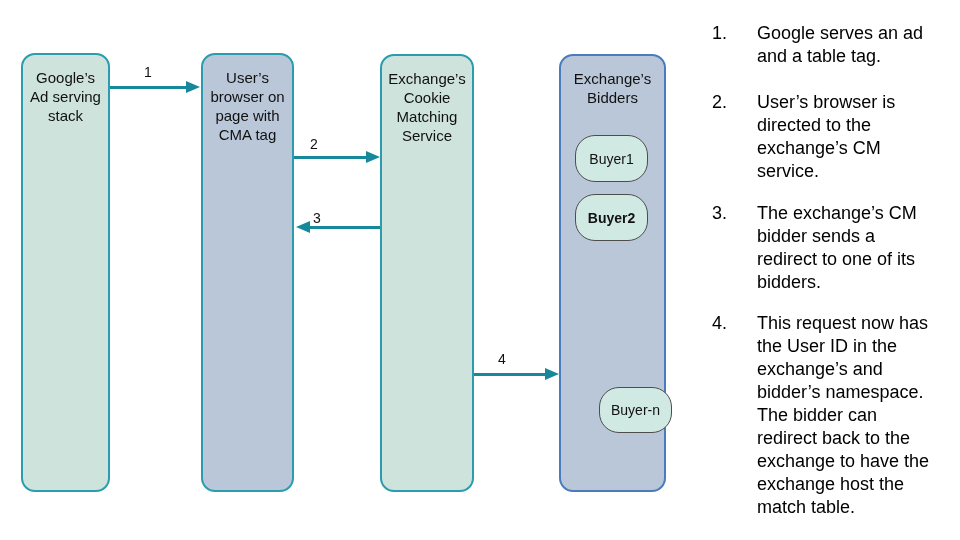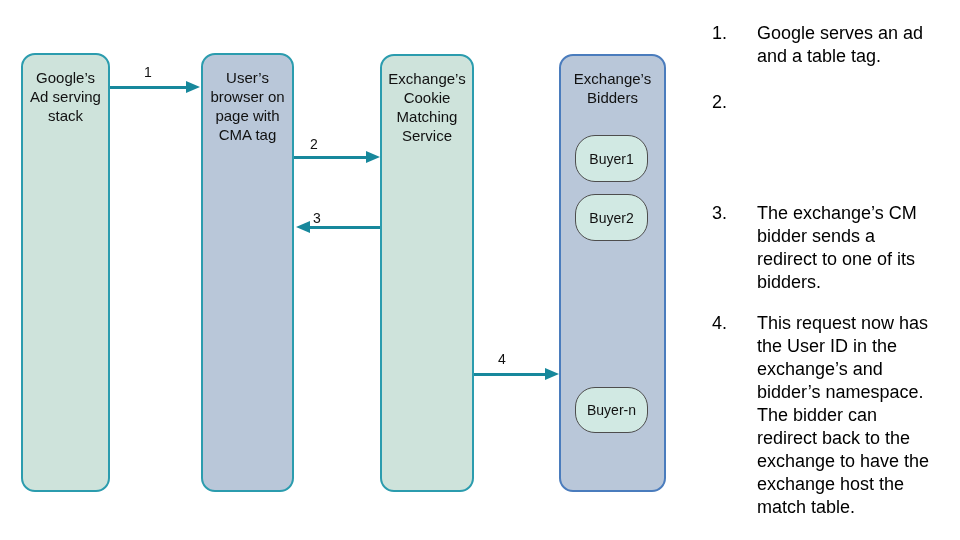--- a/index.html
+++ b/index.html
@@ -23,23 +23,23 @@
   #node-google  { left:21px;  top:53px; width:89px;  height:439px; }
   #node-browser { left:201px; top:53px; width:93px;  height:439px; }
   #node-cm      { left:380px; top:54px; width:94px;  height:438px; }
   #node-bidders { left:559px; top:54px; width:107px; height:438px; }
 
   .buyer { position:absolute; left:14px; width:73px; height:47px;
            background:var(--buyer-fill); border:1px solid var(--buyer-border);
            border-radius:20px; display:flex; align-items:center; justify-content:center;
            font-size:14px; color:var(--text); }
   #buyer-1 { top:79px; }
-  #buyer-2 { top:138px; }
+  #buyer-2 { top:138px;font-weight:bold; }
   #buyer-3 { top:194px; }
-  #buyer-n { top:331px; height:46px; }
+  #buyer-n { top:331px; height:46px;margin-left:24px; }
 
   .arrow-line { position:absolute; height:3px; background:var(--arrow); }
   .arrow-head { position:absolute; width:0; height:0;
                 border-top:6px solid transparent; border-bottom:6px solid transparent; }
   .arrow-head.right { border-left:14px solid var(--arrow); }
   .arrow-head.left  { border-right:14px solid var(--arrow); }
   .arrow-label { position:absolute; width:18px; text-align:center;
                  font-size:14px; color:var(--text); }
 
   #a1-line { left:110px; top:86px;  width:77px; }
@@ -124,20 +124,24 @@
   <div class="arrow-label" id="a4-label">4</div>
 
   <div class="steps">
     <div class="step" id="step-1">
       <div class="step-num">1.</div>
       <div class="step-text">Google serves an ad
 and a table tag.</div>
     </div>
     <div class="step" id="step-2">
       <div class="step-num">2.</div>
+      <div class="step-text">User’s browser is
+directed to the
+exchange’s CM
+service.</div>
     </div>
     <div class="step" id="step-3">
       <div class="step-num">3.</div>
       <div class="step-text">The exchange’s CM
 bidder sends a
 redirect to one of its
 bidders.</div>
     </div>
     <div class="step" id="step-4">
       <div class="step-num">4.</div>

